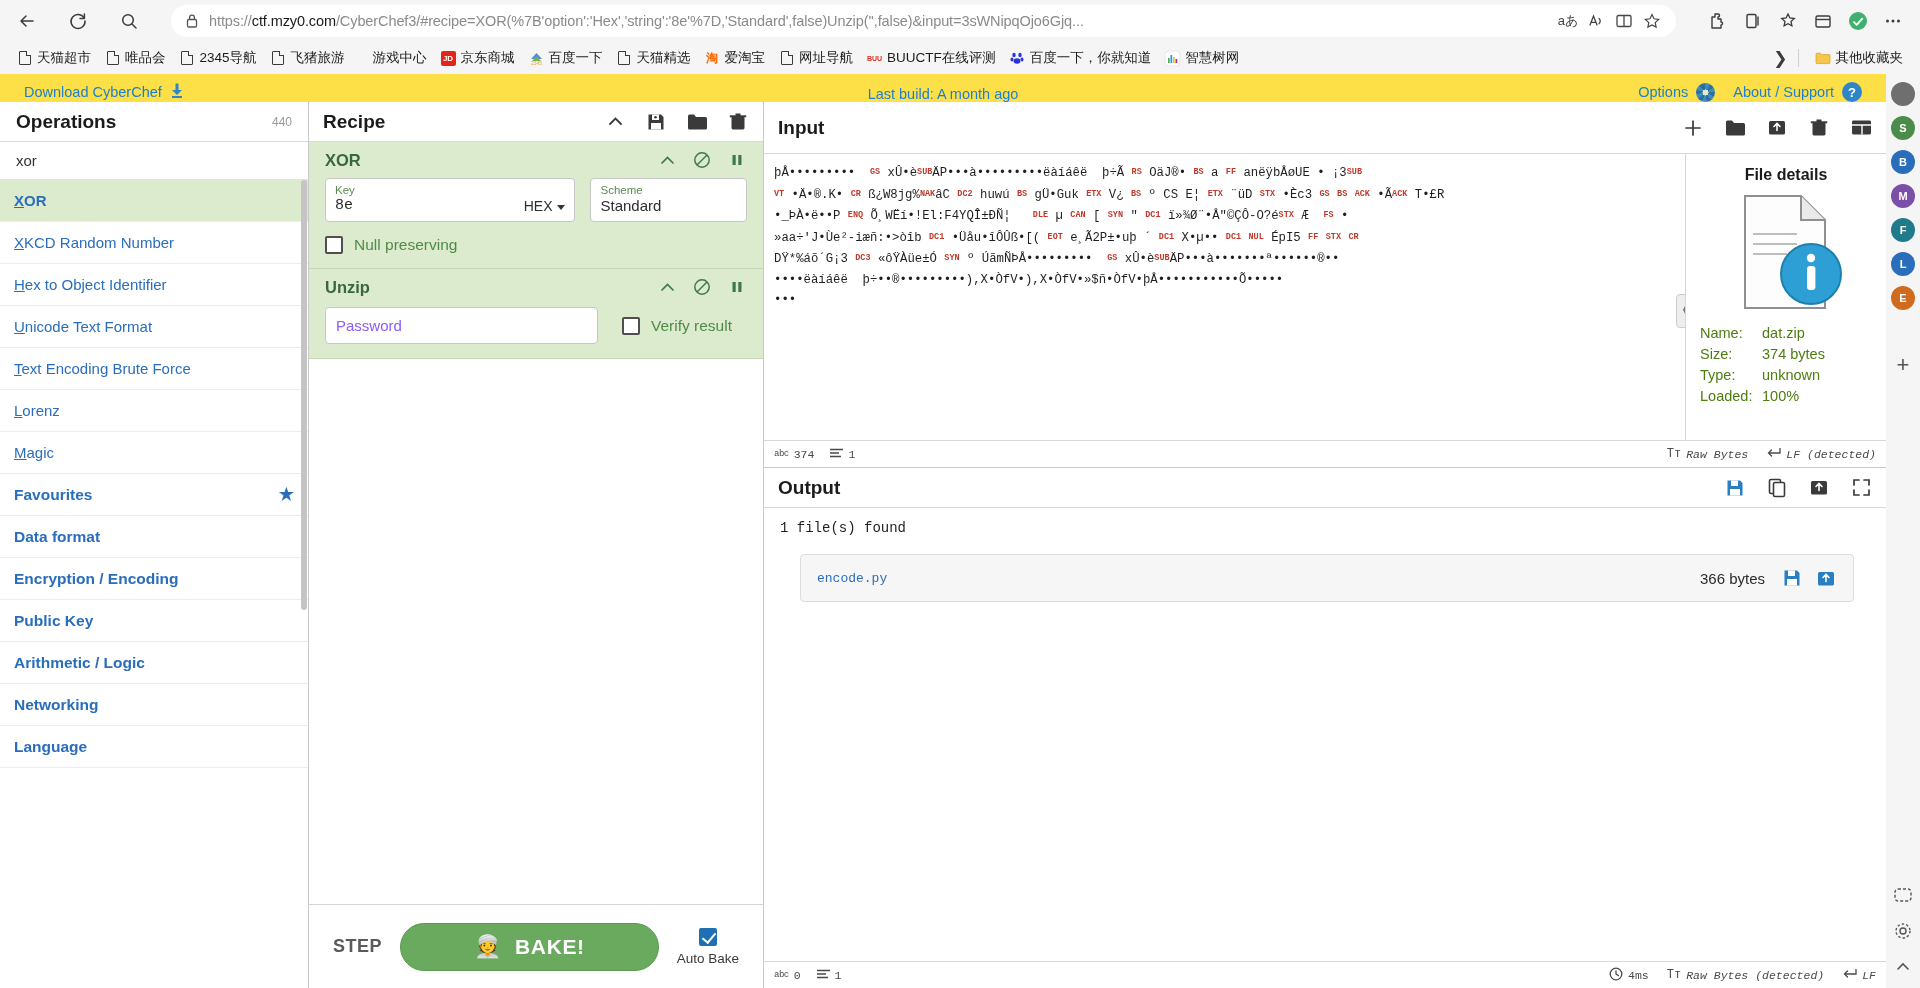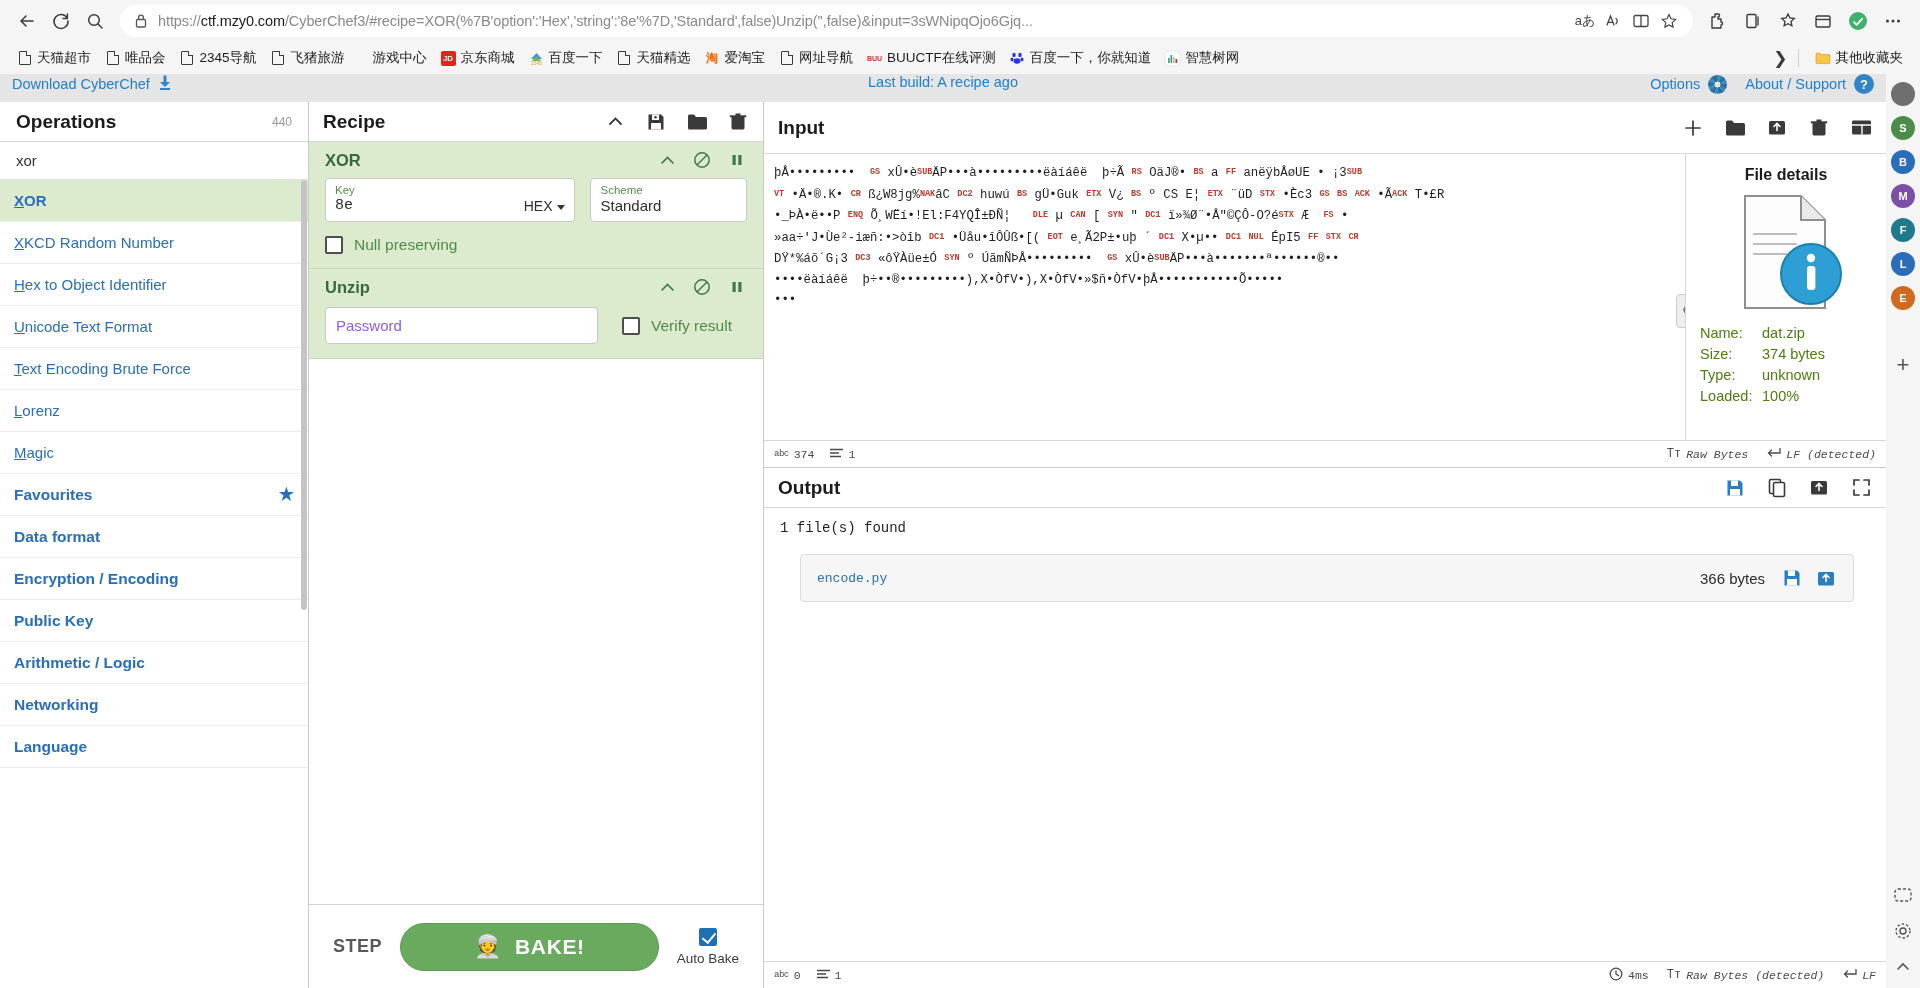--- a/index.html
+++ b/index.html
@@ -5,21 +5,21 @@
   * { box-sizing: border-box; }
   html, body { margin:0; padding:0; }
   body {
     width:1920px; height:988px; overflow:hidden;
     font-family: "Liberation Sans", sans-serif;
     background:#ffffff; color:#222;
   }
 
   
   #browser-chrome { width:1920px; background:#f5f5f5; }
-  #toolbar { height:42px; display:flex; align-items:center; padding:0 10px; gap:0; }
+  #toolbar { height:42px; display:flex; align-items:center; padding:0 10px; gap:17px; }
   .nav-btn {
     width:34px; height:34px; border-radius:6px; display:flex; align-items:center;
     justify-content:center; color:#3b3b3b; flex:0 0 auto;
   }
   .nav-btn svg { display:block; }
   #urlbar {
     flex:1 1 auto; height:32px; margin:0 8px; background:#ffffff;
     border-radius:16px; display:flex; align-items:center; padding:0 10px;
     min-width:0;
   }
@@ -48,22 +48,22 @@
     padding-top:8px; gap:10px; z-index:30;
   }
   .rail-av { width:24px; height:24px; border-radius:50%; display:flex; align-items:center;
              justify-content:center; font-size:11px; color:#fff; font-weight:bold;}
   .rail-ico { width:26px; height:26px; display:flex; align-items:center; justify-content:center; color:#444; font-size:15px; }
 
   
   #app { position:absolute; left:0; top:74px; width:1886px; height:914px; background:#fff; }
 
   #banner {
-    height:28px; background:#e5e5e5; display:flex; align-items:flex-start;
-    padding:0 12px; font-size:14.5px; color:#1d7fd0; position:relative;
+    height:28px; background:#fde047; display:flex; align-items:flex-end;
+    padding:0 24px; font-size:14.5px; color:#1d7fd0; position:relative;
   }
   #banner-left { display:flex; align-items:center; gap:7px; }
   #banner-center { position:absolute; left:0; right:0; text-align:center; }
   #banner-right { margin-left:auto; display:flex; align-items:center; gap:8px; position:relative; z-index:2;}
   .gear {
     width:19px;height:19px;border-radius:50%;
     background:
       radial-gradient(circle at 50% 50%, #dceacd 0 22%, transparent 23%),
       conic-gradient(#3c8dbc 0 8%, #2e6da4 8% 16%, #3c8dbc 16% 24%, #2e6da4 24% 32%,#3c8dbc 32% 40%,#2e6da4 40% 48%,#3c8dbc 48% 56%,#2e6da4 56% 64%,#3c8dbc 64% 72%,#2e6da4 72% 80%,#3c8dbc 80% 88%,#2e6da4 88% 100%);
   }
@@ -421,21 +421,21 @@
     <div id="banner-left">
       <span>Download CyberChef</span>
       <span class="dl-arrow">
         <svg width="16" height="16" viewBox="0 0 16 16">
             <path d="M8 1.5v8" stroke="#2e86c8" stroke-width="3"></path>
             <path d="M3 8l5 5 5-5z" fill="#2e86c8"></path>
             <rect x="3" y="14" width="10" height="2" fill="#2e86c8"></rect>
           </svg>
       </span>
     </div>
-    <div id="banner-center">Last build: A recipe ago</div>
+    <div id="banner-center">Last build: A month ago</div>
     <div id="banner-right">
       <span>Options</span>
       <span class="gear"></span>
       <span style="margin-left:10px">About / Support</span>
       <span class="qcircle">?</span>
     </div>
   </div>
 
   <div id="workspace">
 

